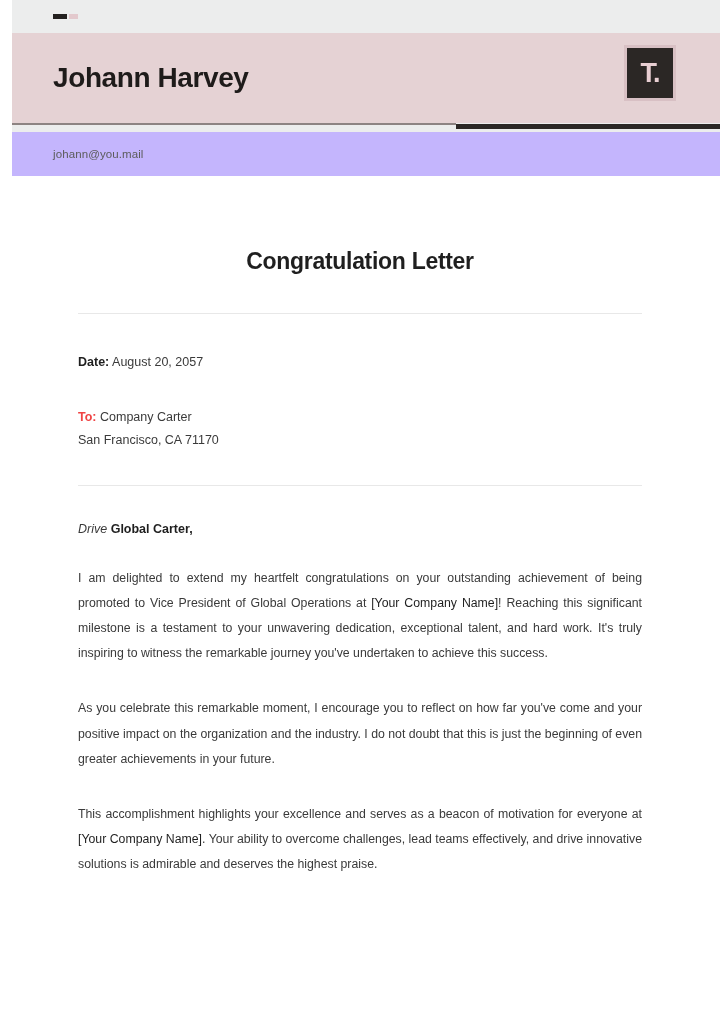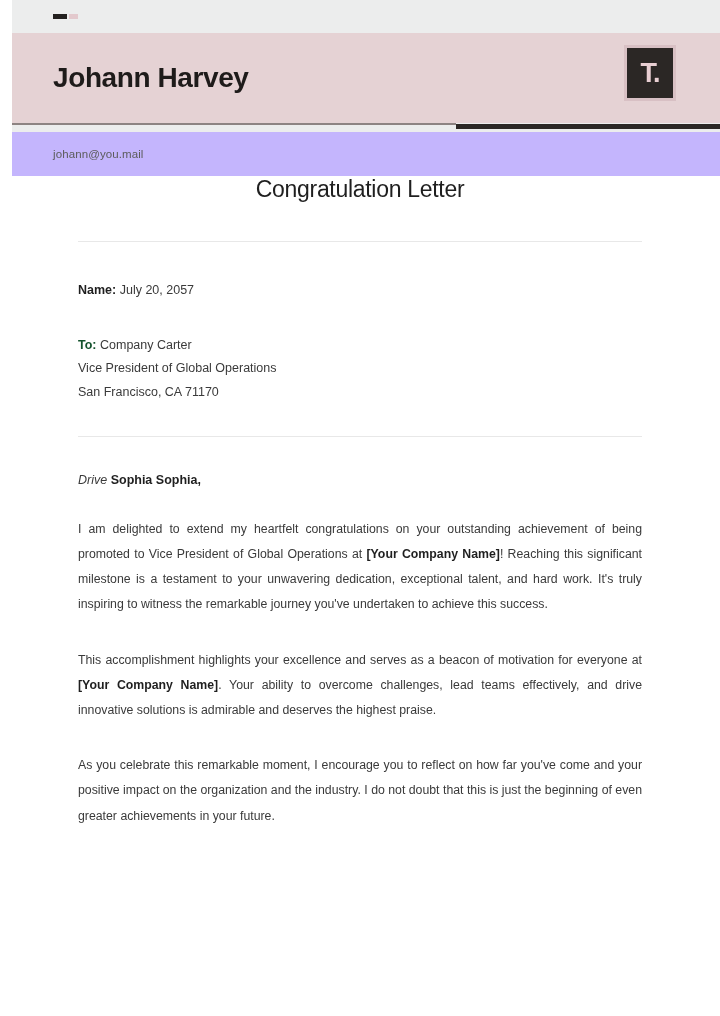--- a/index.html
+++ b/index.html
@@ -120,24 +120,25 @@
     letter-spacing: 0.1px;
   }
 
   
   .doc {
     padding: 0 78px;
   }
   .doc-title {
     text-align: center;
     font-size: 23px;
-    font-weight: 400;
+    font-weight: 700;
     color: #1f1f1f;
     letter-spacing: -0.3px;
     margin: 0;
+    padding-top: 72px;
   }
   .hr {
     border: 0;
     border-top: 1px solid #e8e8e8;
     margin: 38px 0 0 0;
   }
   .hr.second { margin: 32px 0 0 0; }
 
   .date-line {
     font-size: 12.5px;
@@ -146,42 +147,42 @@
     line-height: 1.6;
   }
   .date-line b { font-weight: 700; color: #1f1f1f; }
 
   .recipient {
     margin-top: 34px;
     font-size: 12.5px;
     color: #3a3a3a;
     line-height: 1.86;
   }
-  .recipient b { font-weight: 700; color: #14532d; }
+  .recipient b { font-weight: 700; color: #ef4444; }
 
   .salutation {
     margin-top: 36px;
     font-size: 12.5px;
     font-style: italic;
     color: #3a3a3a;
   }
   .salutation b {
     font-weight: 700;
     font-style: normal;
     color: #1f1f1f;
   }
 
   .para {
     margin-top: 30px;
     font-size: 12.3px;
     line-height: 2.05;
     color: #3a3a3a;
     text-align: justify;
   }
-  .para b { font-weight: 700; color: #1f1f1f; }
+  .para b { font-weight: 400; color: #1f1f1f; }
 </style>
 </head>
 <body>
 
 <div class="letterhead">
 
   <div class="top-strip">
     <div class="marker">
       <span class="dash-dark"></span>
       <span class="dash-pink"></span>
@@ -206,44 +207,43 @@
 
 </div>
 
 <div class="doc">
 
   <h2 class="doc-title">Congratulation Letter</h2>
 
   <hr class="hr">
 
   <p class="date-line">
-    <b>Name:</b>
-    <span>July 20, 2057</span>
+    <b>Date:</b>
+    <span>August 20, 2057</span>
   </p>
 
   <div class="recipient">
     <div>
       <b>To:</b>
       <span>Company Carter</span>
     </div>
-    <div>Vice President of Global Operations</div>
     <div>San Francisco, CA 71170</div>
   </div>
 
   <hr class="hr second">
 
   <p class="salutation">
-    <span>Drive </span><b>Sophia Sophia,</b>
+    <span>Drive </span><b>Global Carter,</b>
   </p>
 
   <p class="para">
     <span>I am delighted to extend my heartfelt congratulations on your outstanding achievement of being promoted to Vice President of Global Operations at </span><b>[Your Company Name]</b><span>! Reaching this significant milestone is a testament to your unwavering dedication, exceptional talent, and hard work. It's truly inspiring to witness the remarkable journey you've undertaken to achieve this success.</span>
   </p>
 
   <p class="para">
+    <span>As you celebrate this remarkable moment, I encourage you to reflect on how far you've come and your positive impact on the organization and the industry. I do not doubt that this is just the beginning of even greater achievements in your future.</span>
+  </p>
+
+  <p class="para">
     <span>This accomplishment highlights your excellence and serves as a beacon of motivation for everyone at </span><b>[Your Company Name]</b><span>. Your ability to overcome challenges, lead teams effectively, and drive innovative solutions is admirable and deserves the highest praise.</span>
   </p>
 
-  <p class="para">
-    <span>As you celebrate this remarkable moment, I encourage you to reflect on how far you've come and your positive impact on the organization and the industry. I do not doubt that this is just the beginning of even greater achievements in your future.</span>
-  </p>
-
 </div>
 
 </body></html>

